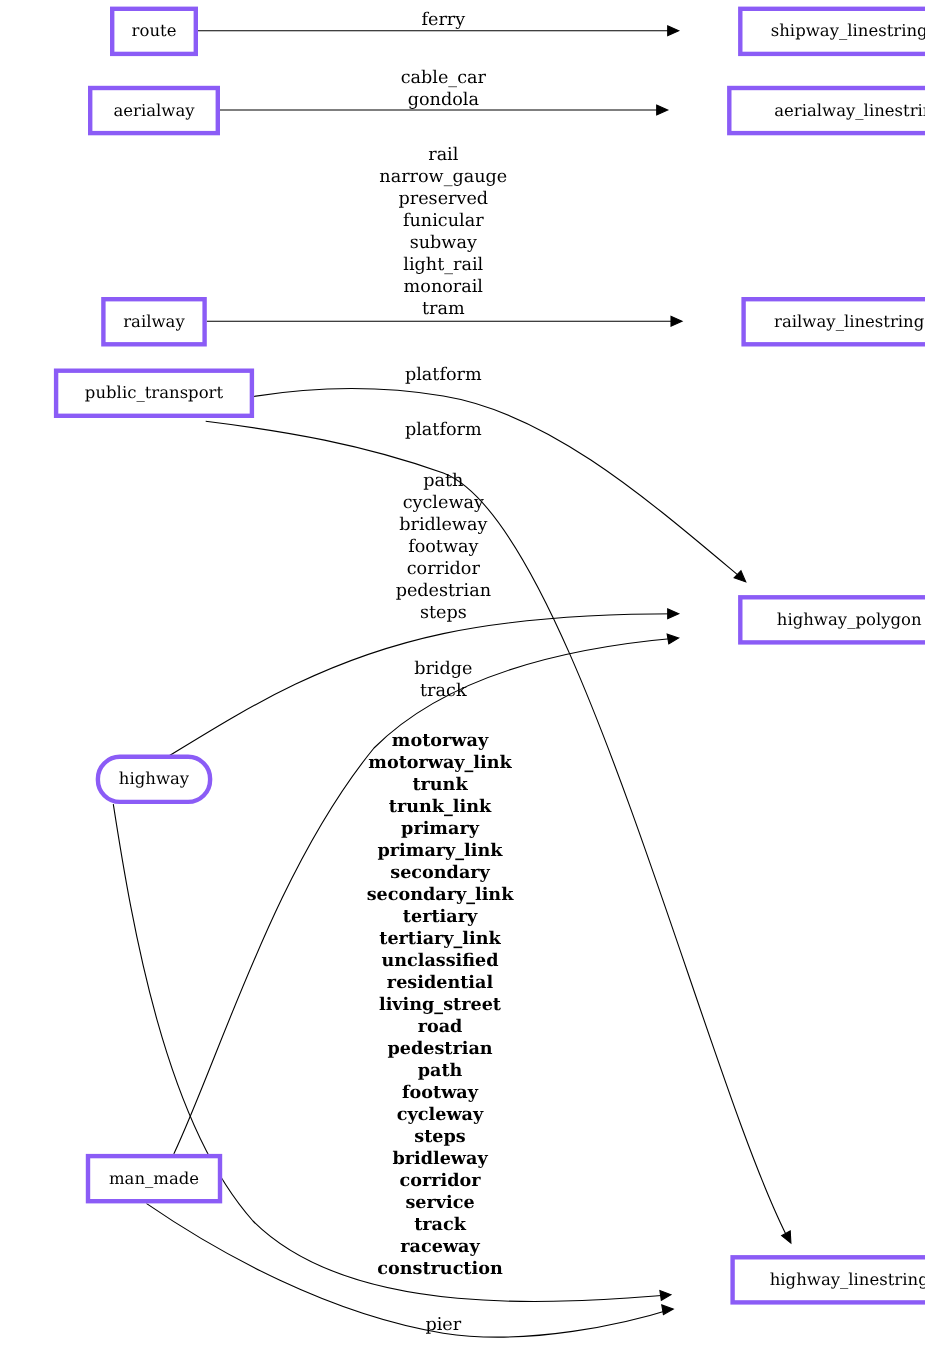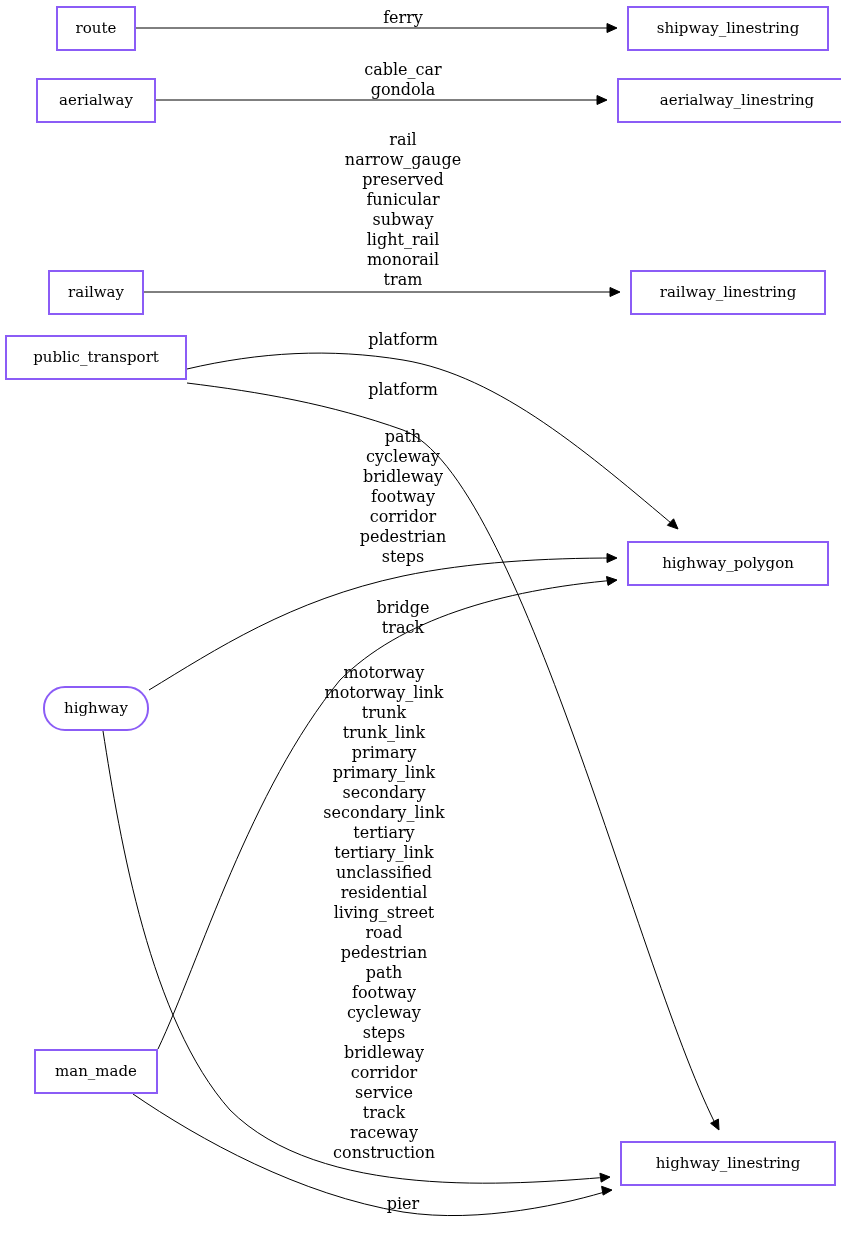--- a/index.html
+++ b/index.html
@@ -11,29 +11,30 @@
     position: relative;
     width: 841px;
     height: 1234px;
     background: #ffffff;
     font-family: "DejaVu Serif", "Liberation Serif", serif;
     overflow: hidden;
   }
   .node {
     position: absolute;
     box-sizing: border-box;
-    border: 2px solid #8b5cf6;
+    border: 4px solid #8b5cf6;
     background: #ffffff;
     color: #000000;
     display: flex;
     align-items: center;
     justify-content: center;
     font-size: 15px;
     line-height: 1;
     white-space: nowrap;
+    margin-left: 44px;
   }
   .edge-label {
     position: absolute;
     color: #000000;
     font-size: 16px;
     line-height: 20px;
     text-align: center;
     white-space: pre;
     transform: translateX(-50%);
   }
@@ -109,21 +110,21 @@
       <div class="edge-label" style="left: 403px; top: 380px;">platform</div>
       <div class="edge-label" style="left: 403px; top: 427px;">path
 cycleway
 bridleway
 footway
 corridor
 pedestrian
 steps</div>
       <div class="edge-label" style="left: 403px; top: 598px;">bridge
 track</div>
-      <div class="edge-label" style="left: 384px; top: 663px;">motorway
+      <div class="edge-label" style="left: 400px; top: 663px; font-weight: bold;">motorway
 motorway_link
 trunk
 trunk_link
 primary
 primary_link
 secondary
 secondary_link
 tertiary
 tertiary_link
 unclassified

